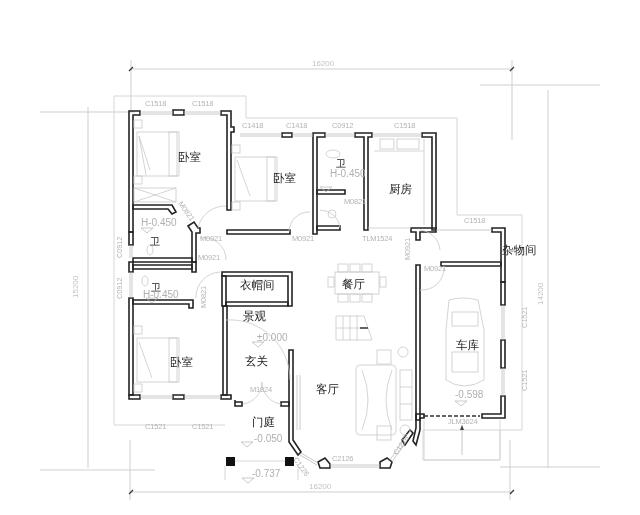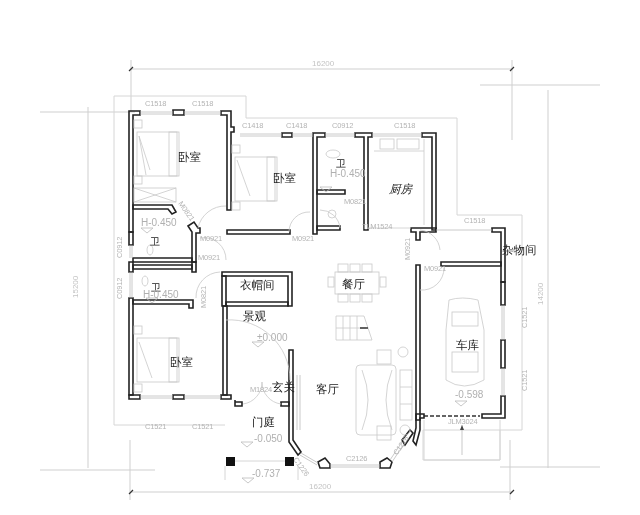--- a/index.html
+++ b/index.html
@@ -217,52 +217,52 @@
     <path d="M455,401 l6,5 l6,-5 z"></path>
   </g>
 </svg>
 
 <div class="lbl" style="left:178px;top:152px;">卧室</div>
 <div class="lbl" style="left:273px;top:173px;">卧室</div>
 <div class="lbl" style="left:170px;top:357px;">卧室</div>
 <div class="lbl" style="left:150px;top:237px;font-size:10px;">卫</div>
 <div class="lbl" style="left:151px;top:283px;font-size:10px;">卫</div>
 <div class="lbl" style="left:336px;top:159px;font-size:10px;">卫</div>
-<div class="lbl" style="left:389px;top:184px;font-style:italic;">厨房</div>
+<div class="lbl" style="left:389px;top:184px;">厨房</div>
 <div class="lbl" style="left:462px;top:245px;margin-left:40px;">杂物间</div>
 <div class="lbl" style="left:342px;top:279px;">餐厅</div>
 <div class="lbl" style="left:240px;top:280px;">衣帽间</div>
 <div class="lbl" style="left:243px;top:311px;">景观</div>
-<div class="lbl" style="left:245px;top:382px;margin-left:27px;">玄关</div>
+<div class="lbl" style="left:245px;top:356px;">玄关</div>
 <div class="lbl" style="left:316px;top:384px;">客厅</div>
 <div class="lbl" style="left:456px;top:340px;font-family:Liberation Mono, monospace;">车库</div>
 <div class="lbl" style="left:252px;top:417px;">门庭</div>
 
 <div class="code" style="left:145px;top:100px;">C1518</div>
 <div class="code" style="left:192px;top:100px;">C1518</div>
 <div class="code" style="left:242px;top:122px;">C1418</div>
 <div class="code" style="left:286px;top:122px;">C1418</div>
 <div class="code" style="left:332px;top:122px;">C0912</div>
 <div class="code" style="left:394px;top:122px;">C1518</div>
 <div class="code" style="left:464px;top:217px;">C1518</div>
 <div class="code vert" style="left:116px;top:258px;transform:rotate(-90deg);">C0912</div>
 <div class="code vert" style="left:116px;top:299px;transform:rotate(-90deg);">C0912</div>
 <div class="code" style="left:145px;top:423px;">C1521</div>
 <div class="code" style="left:192px;top:423px;">C1521</div>
 <div class="code vert" style="left:521px;top:328px;transform:rotate(-90deg);">C1521</div>
 <div class="code vert" style="left:521px;top:391px;transform:rotate(-90deg);">C1521</div>
-<div class="code" style="left:346px;top:455px;">C2126</div>
+<div class="code" style="left:332px;top:455px;">C2126</div>
 <div class="code vert" style="left:298px;top:456px;transform:rotate(55deg);">C1226</div>
 <div class="code vert" style="left:392px;top:452px;transform:rotate(-55deg);">C1226</div>
 
 <div class="code vert" style="left:183px;top:200px;transform:rotate(55deg);">M0821</div>
 <div class="code" style="left:200px;top:235px;">M0921</div>
 <div class="code" style="left:292px;top:235px;">M0921</div>
 <div class="code" style="left:344px;top:198px;">M0821</div>
-<div class="code" style="left:362px;top:223px;">TLM1524</div>
+<div class="code" style="left:362px;top:235px;">TLM1524</div>
 <div class="code vert" style="left:404px;top:260px;transform:rotate(-90deg);">M0921</div>
 <div class="code" style="left:198px;top:254px;">M0921</div>
 <div class="code vert" style="left:200px;top:308px;transform:rotate(-90deg);">M0821</div>
 <div class="code" style="left:424px;top:265px;">M0921</div>
 <div class="code" style="left:250px;top:386px;">M1824</div>
 <div class="code" style="left:448px;top:418px;">JLM3024</div>
 
 <div class="elev" style="left:141px;top:218px;">H-0.450</div>
 <div class="elev" style="left:143px;top:290px;">H-0.450</div>
 <div class="elev" style="left:330px;top:169px;">H-0.450</div>

